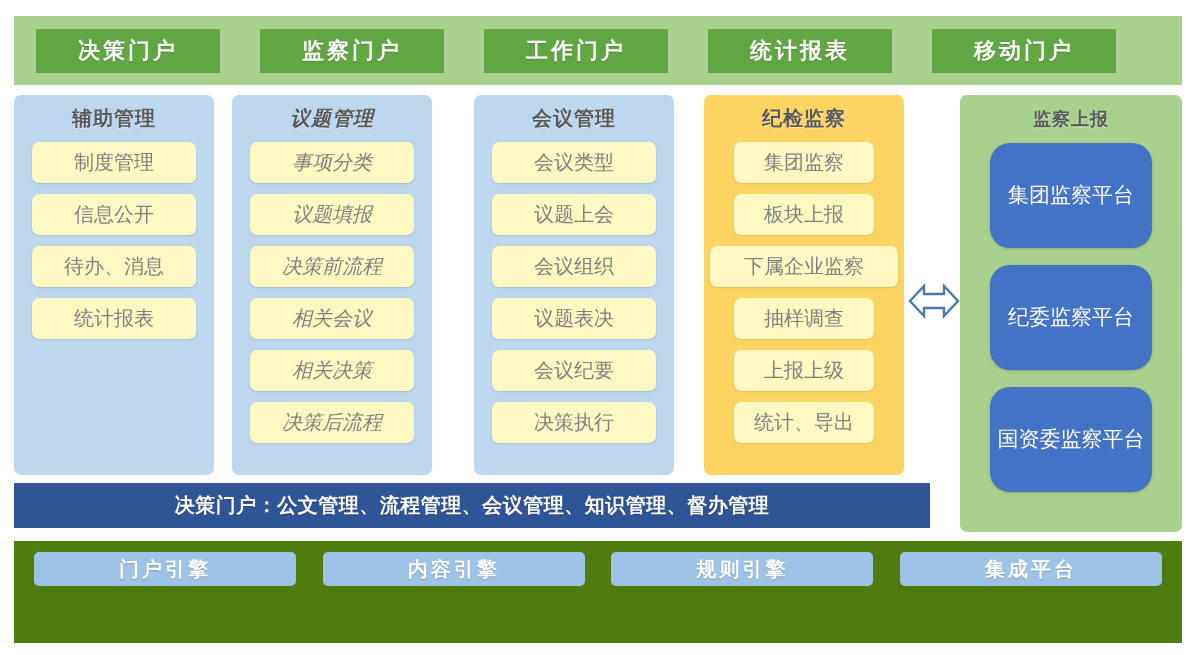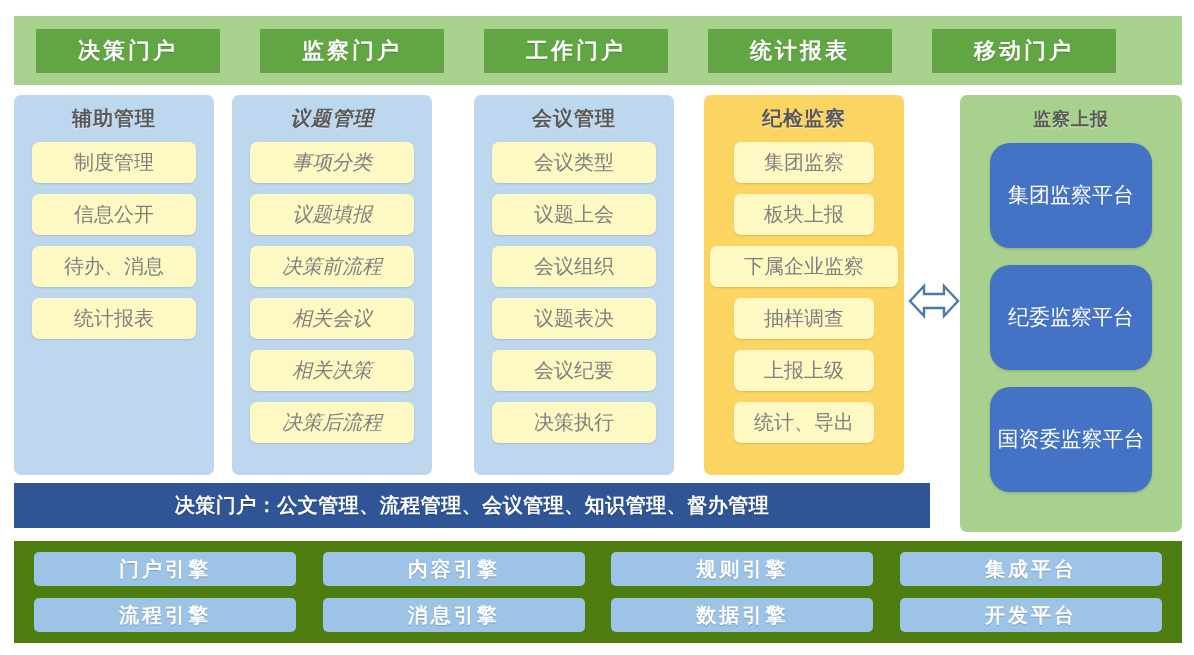--- a/index.html
+++ b/index.html
@@ -272,19 +272,13 @@
 
 <div class="collab-bar">决策门户：公文管理、流程管理、会议管理、知识管理、督办管理</div>
 
 <div class="engines">
   <div class="engine-row">
     <div class="engine-btn">门户引擎</div>
     <div class="engine-btn">内容引擎</div>
     <div class="engine-btn">规则引擎</div>
     <div class="engine-btn">集成平台</div>
   </div>
-  <div class="engine-row">
-    <div class="engine-btn">流程引擎</div>
-    <div class="engine-btn">消息引擎</div>
-    <div class="engine-btn">数据引擎</div>
-    <div class="engine-btn">开发平台</div>
-  </div>
 </div>
 
 </body></html>

